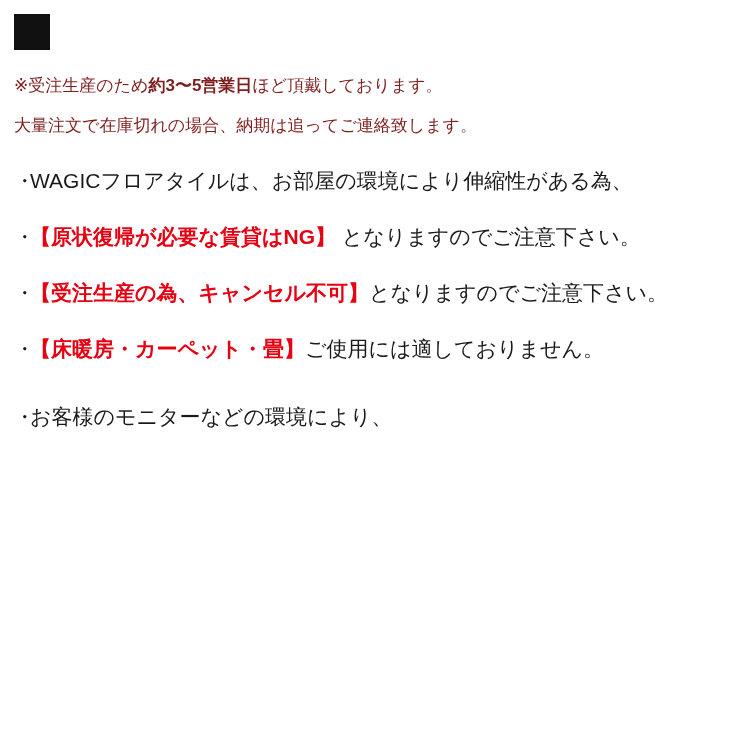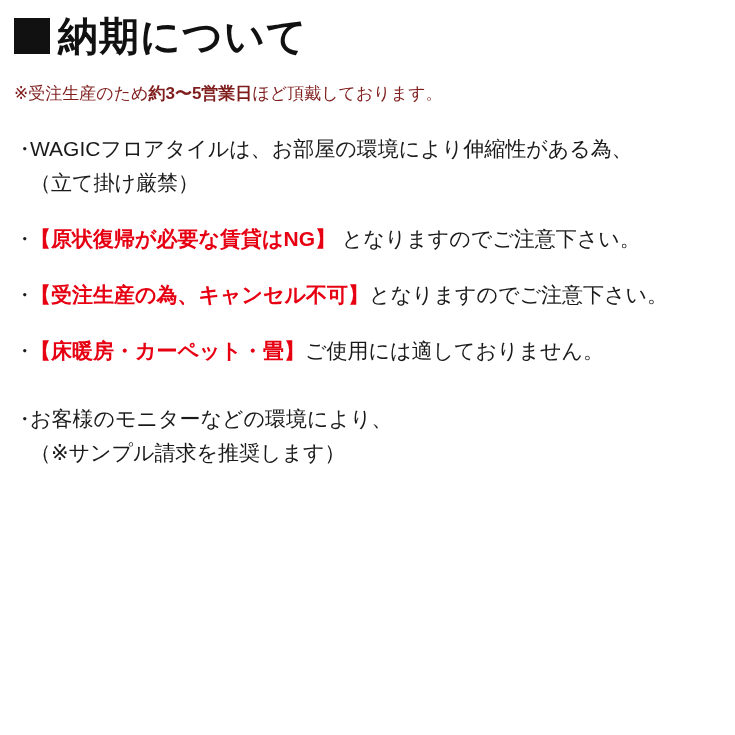--- a/index.html
+++ b/index.html
@@ -98,37 +98,38 @@
     height: 26px;
   }
 </style>
 </head>
 <body>
 
 <div class="page">
 
   <div class="section-heading" id="heading-delivery">
     <span class="heading-square"></span>
-    <span class="heading-text">納期について</span>
   </div>
 
   <div class="delivery-body">
     <div class="delivery-line">
       <span>※受注生産のため</span><span class="bold-inline">約3〜5営業日</span><span>ほど頂戴しております。</span>
+    </div>
+    <div class="delivery-line">
+      <span>大量注文で在庫切れの場合、納期は追ってご連絡致します。</span>
     </div>
   </div>
 
 
   <div class="notes-list">
 
     <div class="note-item">
       <span class="note-bullet">・</span>
       <div class="note-body">
         <div class="note-line">WAGICフロアタイルは、お部屋の環境により伸縮性がある為、</div>
-        <div class="note-line">（立て掛け厳禁）</div>
       </div>
     </div>
 
     <div class="note-gap"></div>
 
     <div class="note-item">
       <span class="note-bullet">・</span>
       <div class="note-body">
         <div class="note-line">
           <span class="red-bold">【原状復帰が必要な賃貸はNG】</span><span> となりますのでご注意下さい。</span>
@@ -157,18 +158,17 @@
         </div>
       </div>
     </div>
 
     <div class="note-gap-lg"></div>
 
     <div class="note-item">
       <span class="note-bullet">・</span>
       <div class="note-body">
         <div class="note-line">お客様のモニターなどの環境により、</div>
-        <div class="note-line">（※サンプル請求を推奨します）</div>
       </div>
     </div>
 
   </div>
 </div>
 
 </body></html>

